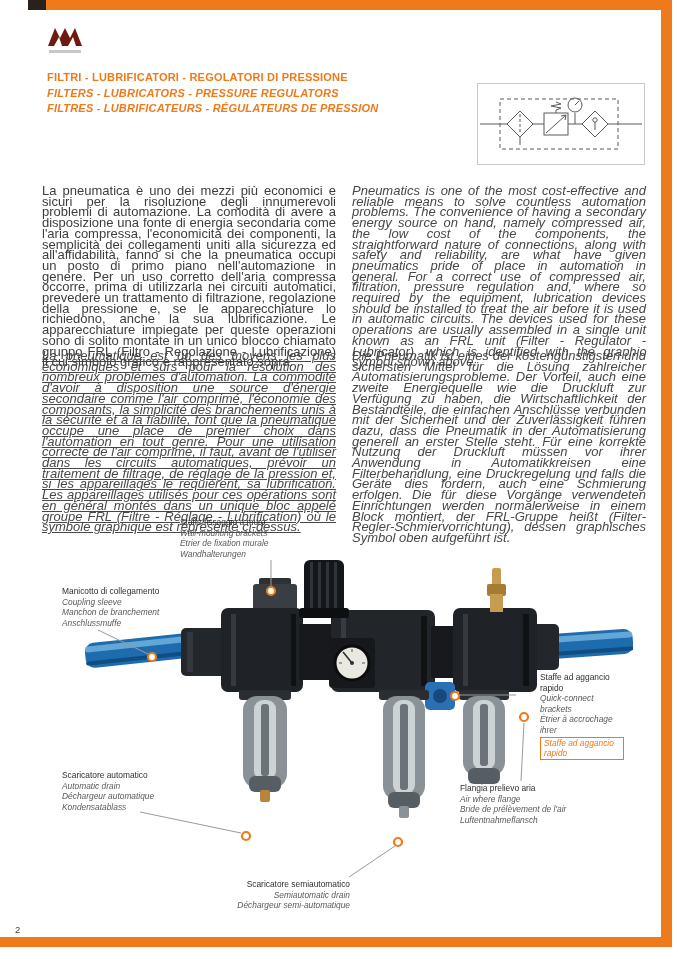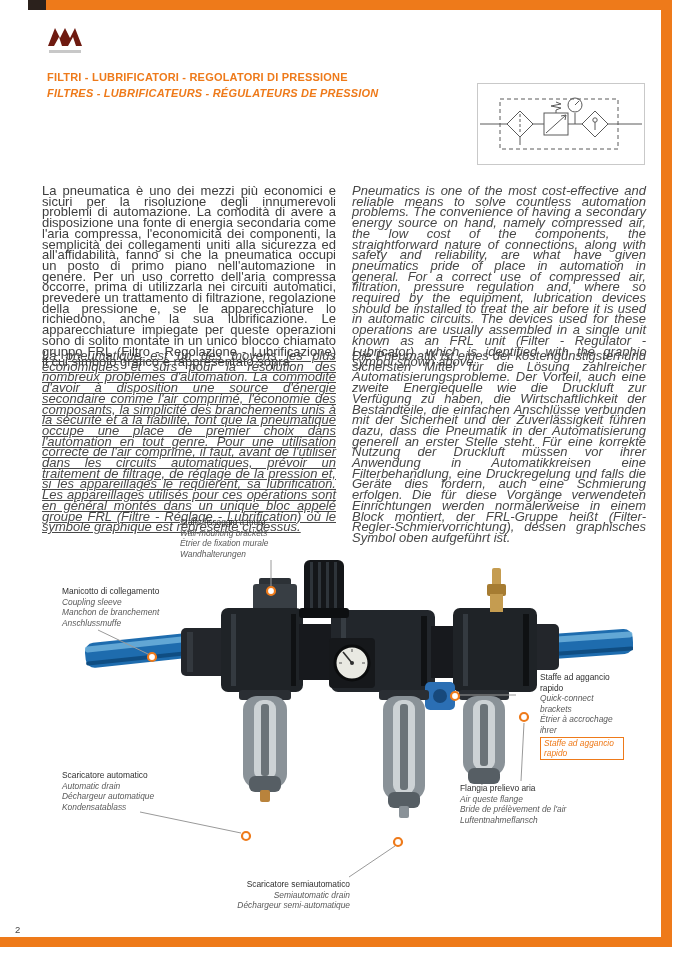--- a/index.html
+++ b/index.html
@@ -64,20 +64,21 @@
 
   <div class="abs logo">
     <svg width="44" height="36" viewBox="0 0 44 36">
       <path d="M2,22 L9,4 L14,14 L19,4 L24,14 L29,4 L36,22 L30,22 L27,13 L22,22 L16,22 L13,13 L8,22 Z" fill="#6E1A10"></path>
       <rect x="3" y="26" width="32" height="3" fill="#9a9a9a" opacity="0.55"></rect>
     </svg>
   </div>
 
   <div class="abs titles">
     <div>FILTRI - LUBRIFICATORI - REGOLATORI DI PRESSIONE</div>
+    <div class="t-i">FILTERS - LUBRICATORS - PRESSURE REGULATORS</div>
     <div class="t-i">FILTRES - LUBRIFICATEURS - RÉGULATEURS DE PRESSION</div>
   </div>
 
   <div class="abs symbol-box">
     <svg width="166" height="80" viewBox="0 0 166 80">
       <g stroke="#5a5a5a" fill="none" stroke-width="1">
         <rect x="22" y="15" width="118" height="50" stroke-dasharray="4 3"></rect>
         <path d="M2,40 H29"></path>
         <g>
           <path d="M42,27 L55,40 L42,53 L29,40 Z"></path>
@@ -255,21 +256,21 @@
 
   <div class="callout" style="left:62px;top:770px;">
     <div class="c0">Scaricatore automatico</div>
     <div class="ci">Automatic drain</div>
     <div class="ci">Déchargeur automatique</div>
     <div class="ci">Kondensatablass</div>
   </div>
 
   <div class="callout" style="left:460px;top:783px;">
     <div class="c0">Flangia prelievo aria</div>
-    <div class="ci">Air queste flange</div>
+    <div class="ci">Air where flange</div>
     <div class="ci">Bride de prélèvement de l'air</div>
     <div class="ci">Luftentnahmeflansch</div>
   </div>
 
   <div class="callout align-right" style="left:218px;top:879px;">
     <div class="c0">Scaricatore semiautomatico</div>
     <div class="ci">Semiautomatic drain</div>
     <div class="ci">Déchargeur semi-automatique</div>
   </div>
 

